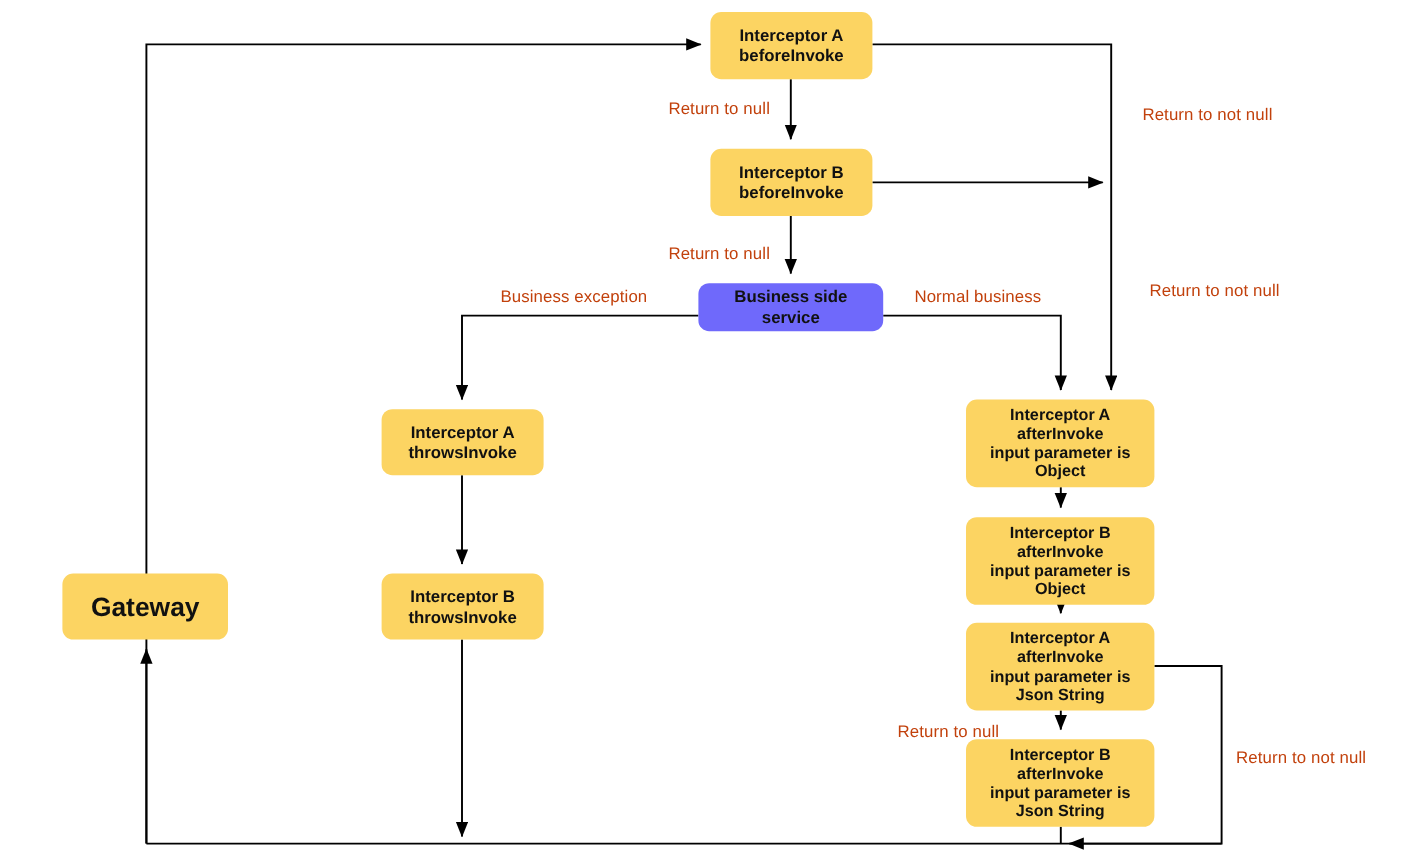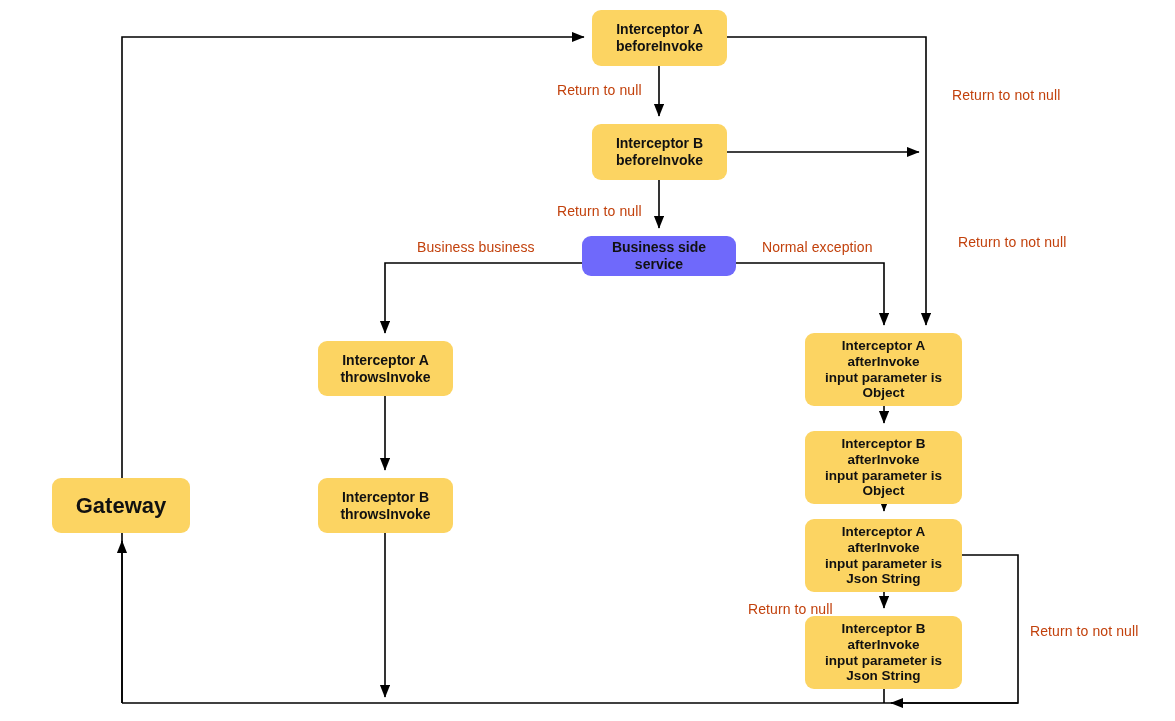--- a/index.html
+++ b/index.html
@@ -160,23 +160,23 @@
 input parameter is
 Json String</span>
   </div>
 
   <div class="edge-label" style="left:557px; top:82px;">Return to null</div>
 
   <div class="edge-label" style="left:952px; top:87px;">Return to not null</div>
 
   <div class="edge-label" style="left:557px; top:203px;">Return to null</div>
 
-  <div class="edge-label" style="left:417px; top:239px;">Business business</div>
+  <div class="edge-label" style="left:417px; top:239px;">Business exception</div>
 
-  <div class="edge-label" style="left:762px; top:239px;">Normal exception</div>
+  <div class="edge-label" style="left:762px; top:239px;">Normal business</div>
 
   <div class="edge-label" style="left:958px; top:234px;">Return to not null</div>
 
   <div class="edge-label" style="left:748px; top:601px;">Return to null</div>
 
   <div class="edge-label" style="left:1030px; top:623px;">Return to not null</div>
 
 </div>
 
 </body></html>

